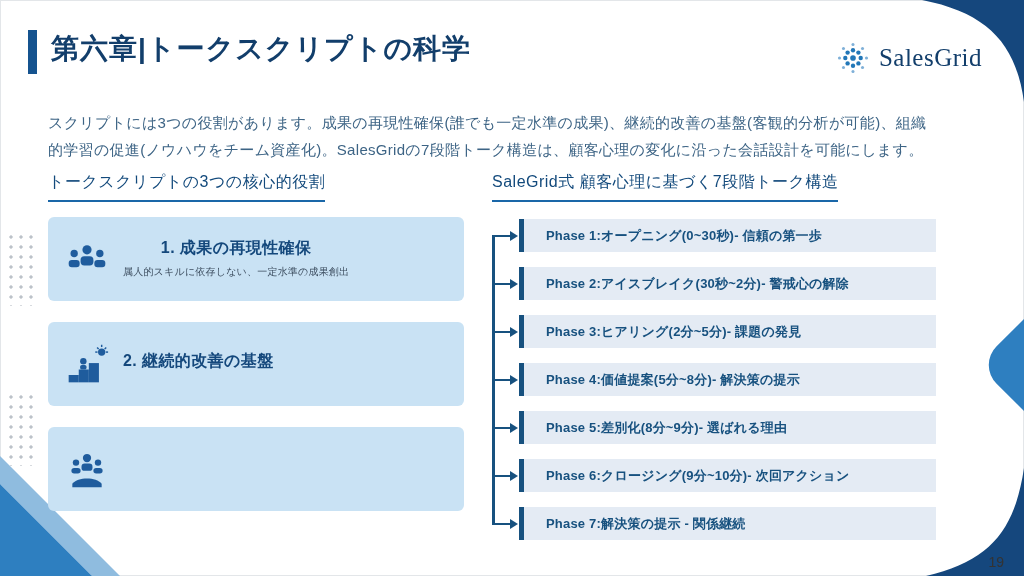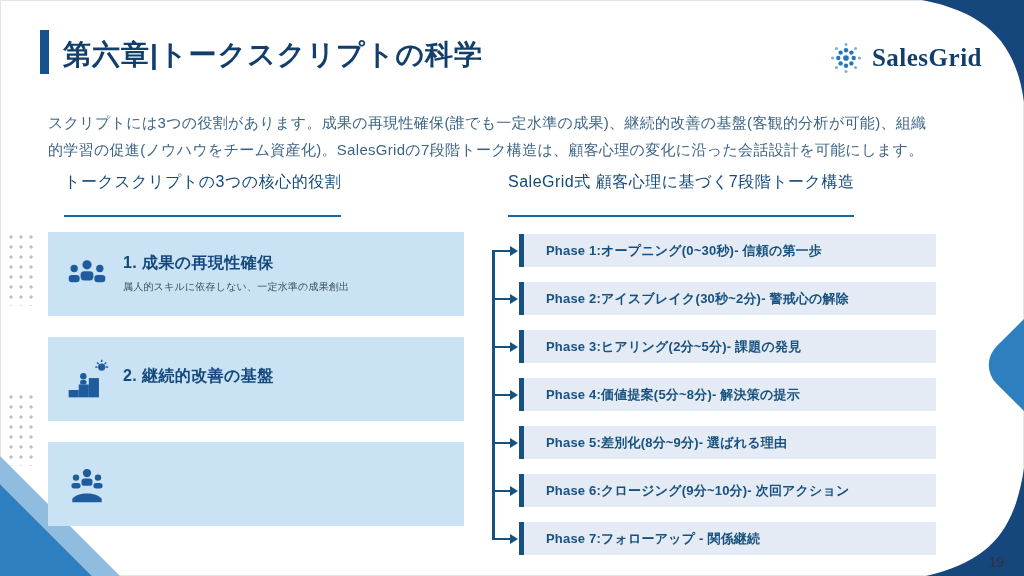--- a/index.html
+++ b/index.html
@@ -15,49 +15,50 @@
   .deco{ position:absolute; inset:0; width:1024px; height:576px; pointer-events:none; }
   .dots{
     position:absolute; left:6px; width:30px; height:74px;
     background-image: radial-gradient(circle, #bcc2c9 1.5px, transparent 1.7px);
     background-size:10px 10px;
   }
   .dots-1{ top:232px; }
   .dots-2{ top:392px; }
 
   
-  .header{ position:absolute; left:40px; top:30px; display:flex; align-items:flex-end; }
+  .header{ position:absolute; left:28px; top:30px; display:flex; align-items:flex-start; }
   .accent-bar{ width:9px; height:44px; background:#15538f; margin-right:14px; }
   .title{ font-size:28px; font-weight:bold; color:#123e6b; letter-spacing:1px; }
 
   .logo{ position:absolute; right:42px; top:40px; display:flex; align-items:center; gap:8px; }
   .logo-text{
     font-family:"Liberation Serif","DejaVu Serif",serif;
-    font-size:25px; font-weight:bold; color:#123e6b; letter-spacing:0.5px;
+    font-size:25px; font-weight:normal; color:#123e6b; letter-spacing:0.5px;
   }
 
   
   .intro{
     position:absolute; left:48px; top:110px; width:880px;
     font-size:15px; line-height:1.78; color:#3d6485; letter-spacing:0.3px;
   }
 
   
   .sec-heading{
     display:inline-block; font-size:16px; font-weight:normal; color:#134a7c;
-    padding-bottom:22px; border-bottom:2px solid #1a67a8; letter-spacing:0.5px;margin-left:16px;
+    padding-bottom:7px; border-bottom:2px solid #1a67a8; letter-spacing:0.5px;
   }
 
   
   .left-col{ position:absolute; left:48px; top:172px; width:416px; }
   .left-col .sec-heading{ margin-bottom:15px; }
   .card{
-    background:#c9e2f4; border-radius:0; padding:15px 16px;
+    background:#c9e2f4; border-radius:6px; padding:15px 16px;
     display:flex; align-items:center; gap:13px; margin-bottom:21px;
     min-height:84px;
+    text-align:center;
   }
   .card-icon{ flex:0 0 46px; width:46px; height:46px; display:flex; align-items:center; justify-content:center; }
   .card-title{ font-size:16px; font-weight:bold; color:#14487c; margin-bottom:5px; letter-spacing:0.4px; }
   .card-desc{ font-size:10px; color:#3b4c5e; line-height:1.65; letter-spacing:0.2px; }
 
   
   .right-col{ position:absolute; left:492px; top:172px; width:444px; }
   .right-col .sec-heading{ margin-bottom:17px;text-align:right; }
   .phases{ position:relative; }
   .spine{ position:absolute; left:0; top:16px; bottom:17px; width:2.5px; background:#17517f; }
@@ -211,19 +212,19 @@
       <div class="phase-row">
         <span class="connector"></span>
         <div class="phase-bar">Phase 5:差別化(8分~9分)- 選ばれる理由</div>
       </div>
       <div class="phase-row">
         <span class="connector"></span>
         <div class="phase-bar">Phase 6:クロージング(9分~10分)- 次回アクション</div>
       </div>
       <div class="phase-row">
         <span class="connector"></span>
-        <div class="phase-bar">Phase 7:フォローアップ - 関係継続</div>
+        <div class="phase-bar">Phase 7:解決策の提示 - 関係継続</div>
       </div>
     </div>
   </section>
 
   <span class="page-num">19</span>
 </div>
 
 </body></html>

